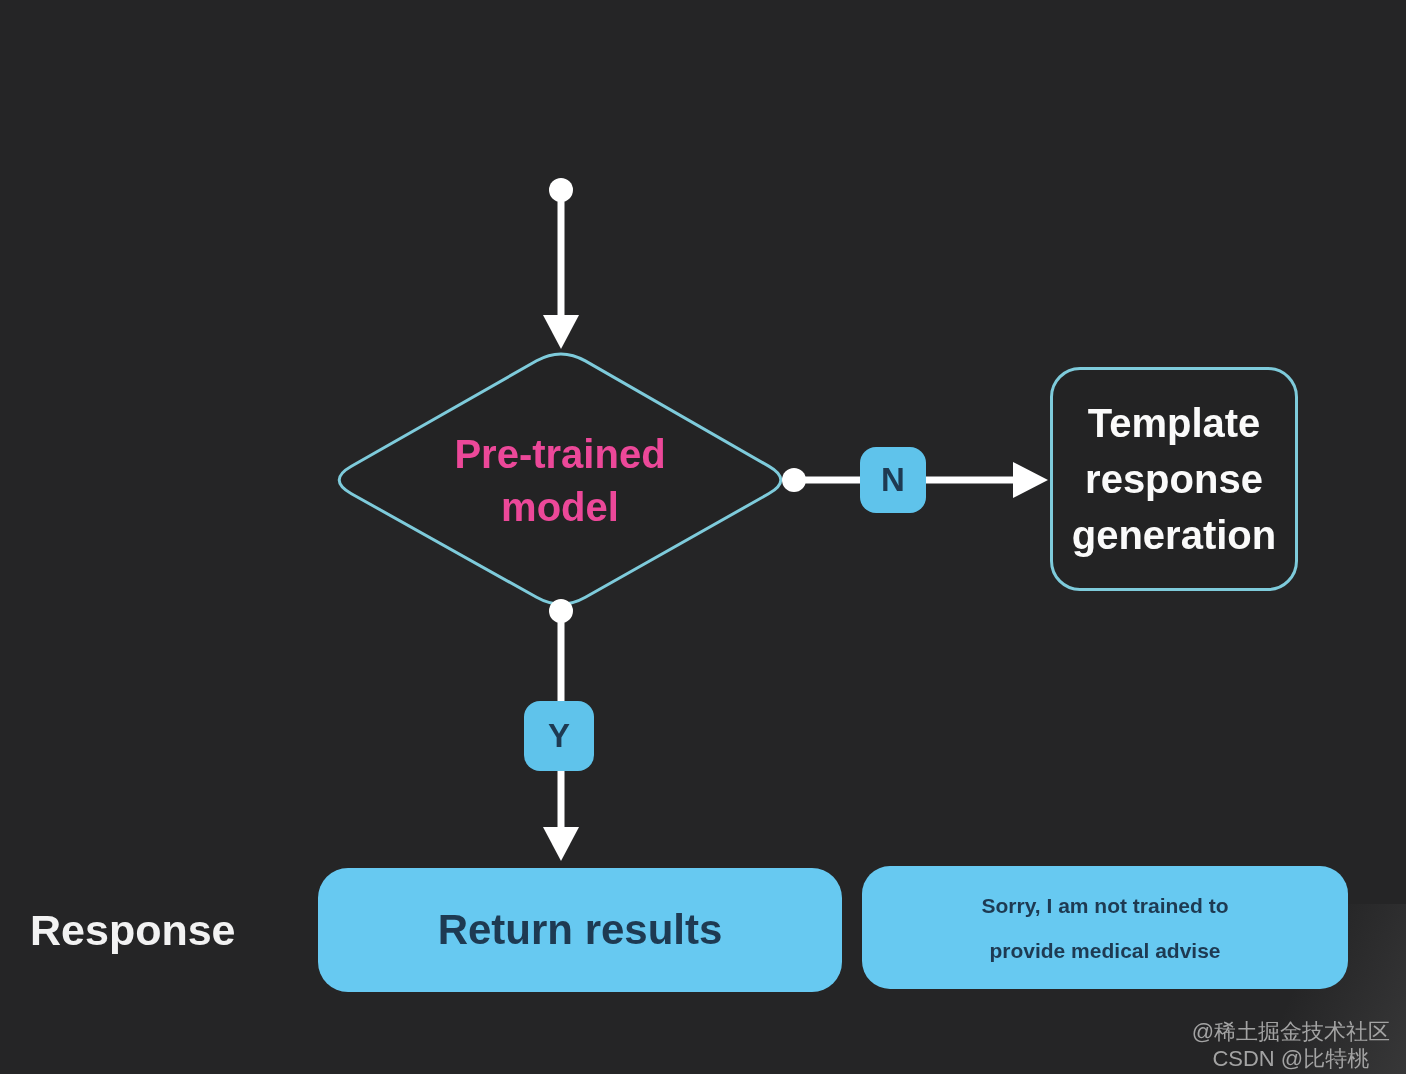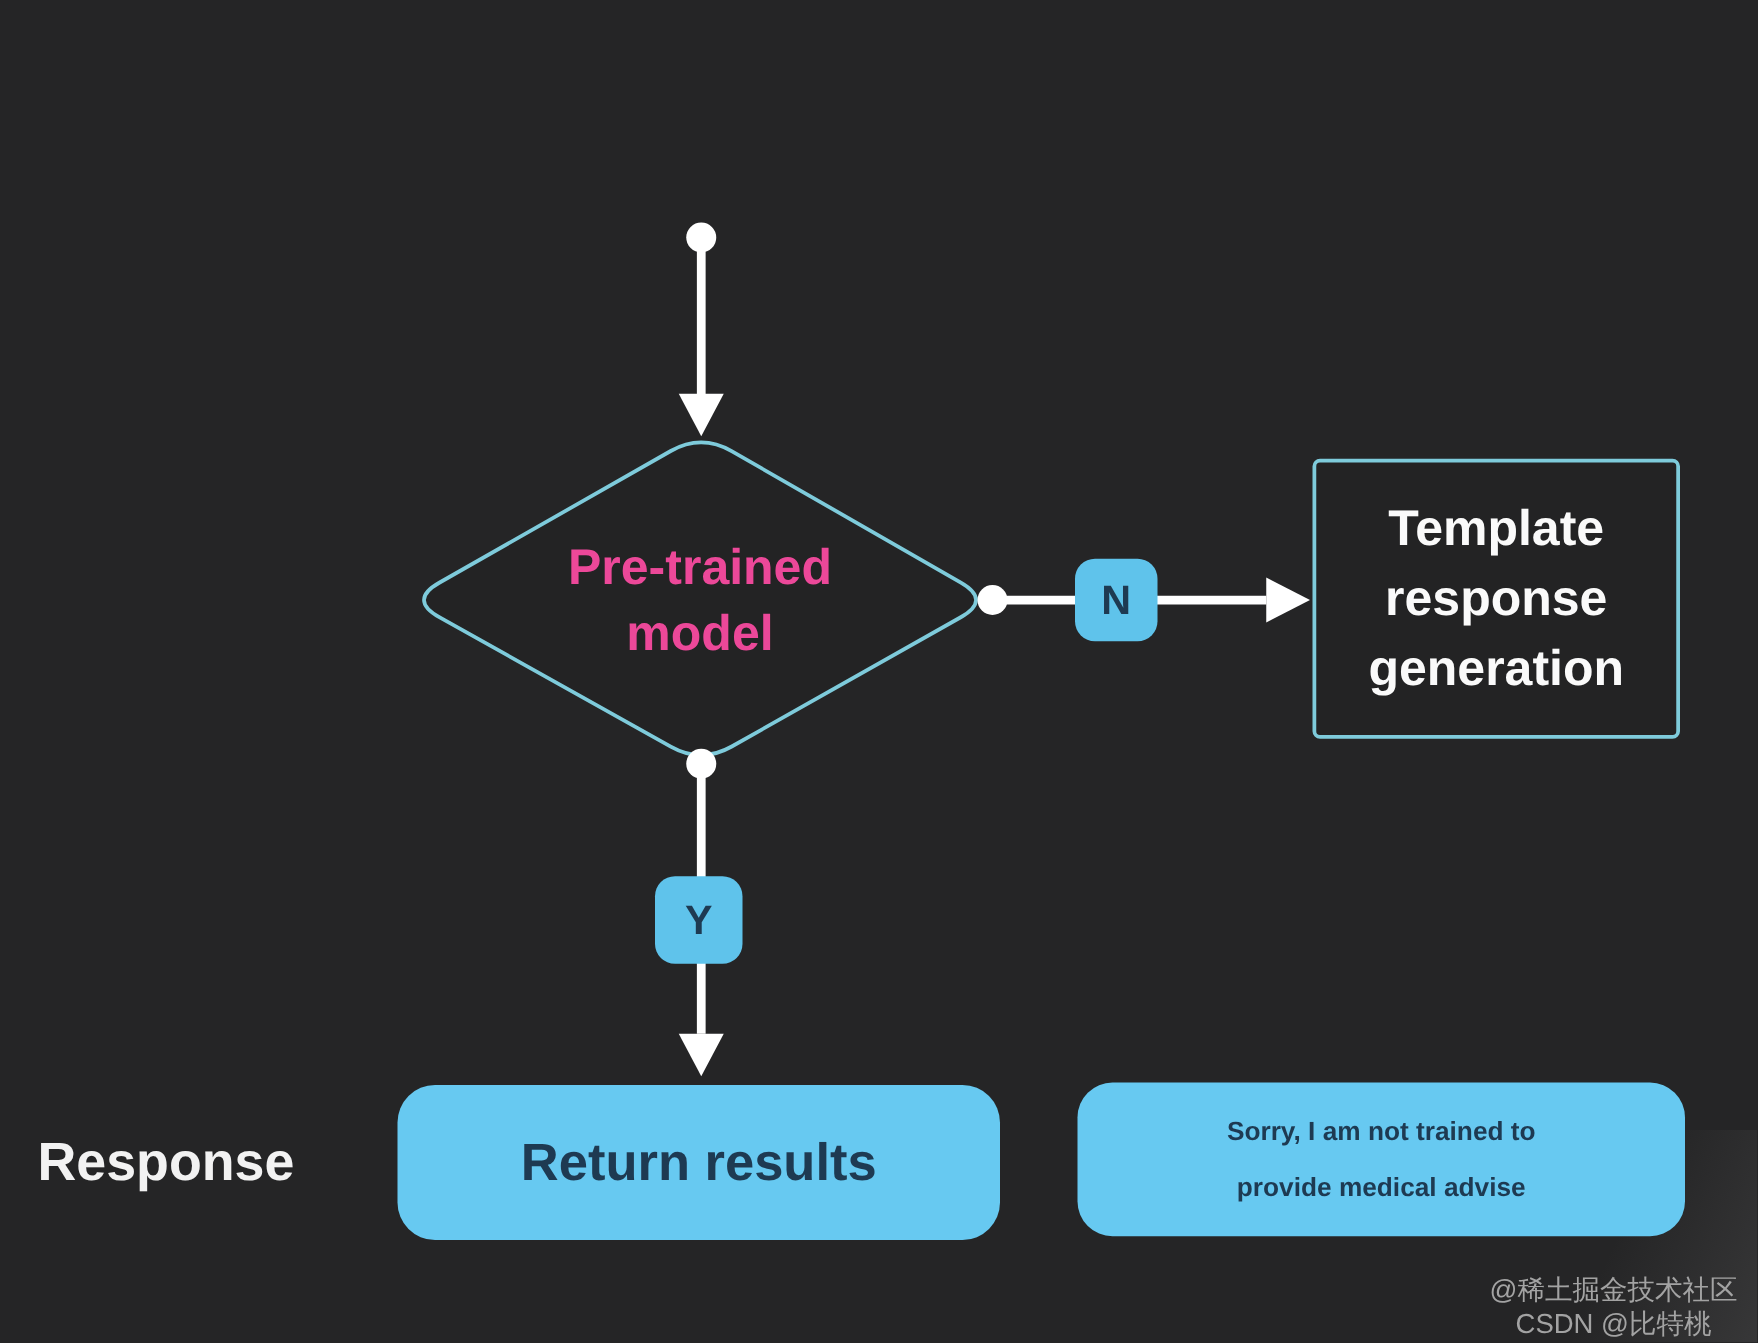--- a/index.html
+++ b/index.html
@@ -43,39 +43,39 @@
     font-weight: 700;
   }
   .node-content-moderation {
     left: 318px; top: 66px;
     width: 482px; height: 124px;
     border-radius: 28px;
     font-size: 42px;
   }
   .node-template-response {
     left: 1050px; top: 367px;
-    width: 294px; height: 224px;
-    border-radius: 6px;
+    width: 248px; height: 224px;
+    border-radius: 30px;
     font-size: 40px;
     line-height: 56px;
   }
   .diamond-label {
     position: absolute;
     left: 410px; top: 428px;
     width: 300px;
     z-index: 2;
     text-align: center;
     color: #ec4899;
     font-weight: 700;
     font-size: 40px;
     line-height: 53px;
   }
   .node-return-results {
     left: 318px; top: 868px;
-    width: 482px; height: 124px;
+    width: 524px; height: 124px;
     border-radius: 30px;
     font-size: 42px;
   }
   .node-sorry {
     left: 862px; top: 866px;
     width: 486px; height: 123px;
     border-radius: 28px;
     font-size: 21px;
     line-height: 45px;
   }

